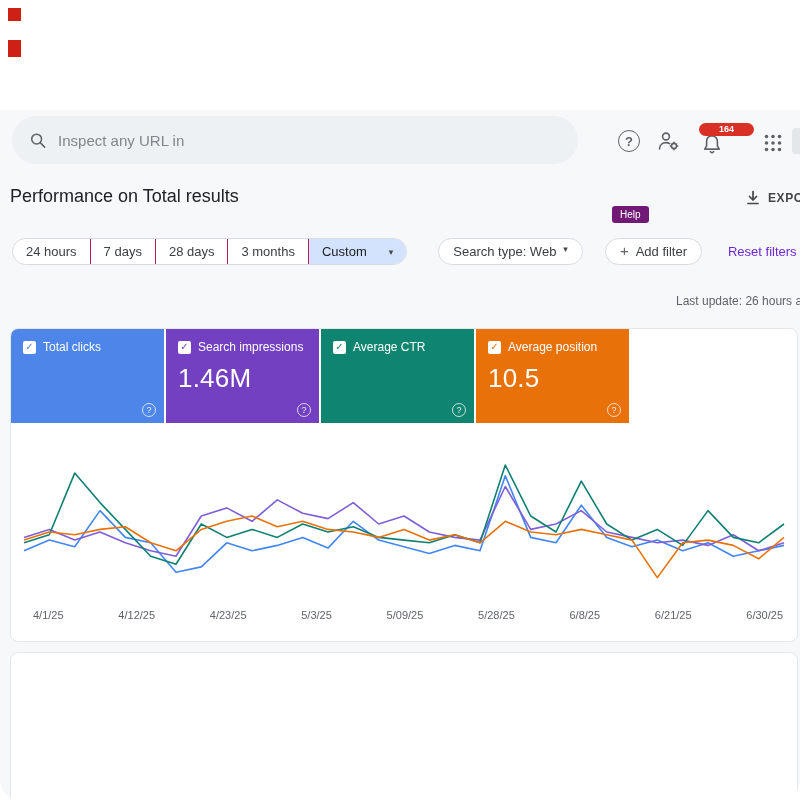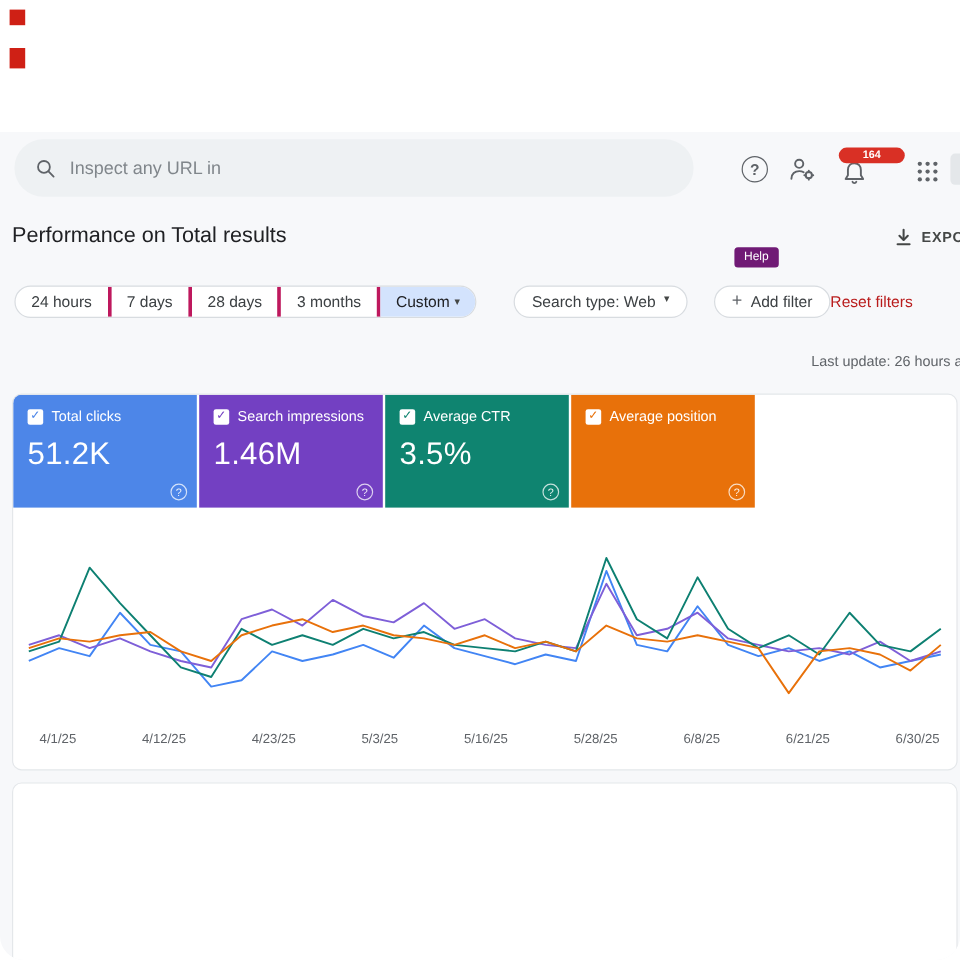--- a/index.html
+++ b/index.html
@@ -30,29 +30,29 @@
   .tooltip { position:absolute; top:56px; left:612px; background:#701a75; color:#fff; font-size:10px; padding:3px 8px; border-radius:3px;margin-top:40px; }
 
   
   .page-title { position:absolute; top:76px; left:10px; font-size:18px; font-weight:500; color:#202124; }
   .export-btn { position:absolute; top:79px; left:744px; display:flex; align-items:center; gap:6px; color:#444746; cursor:pointer; white-space:nowrap; }
   .export-btn .lbl { font-size:12px; font-weight:600; letter-spacing:.6px; }
 
   
   .filters { position:absolute; top:128px; left:12px; right:0; display:flex; align-items:center; }
   .seg-group { display:inline-flex; border:1px solid #d8dce0; border-radius:14px; overflow:hidden; background:#fff; }
-  .seg { padding:5px 13px; font-size:13px; color:#3c4043; border-right:3px solid #be185d; cursor:pointer; white-space:nowrap; }
+  .seg { padding:5px 13px; font-size:13px; color:#3c4043; border-right:1px solid #be185d; cursor:pointer; white-space:nowrap; }
   .seg:last-child { border-right:none; }
-  .seg.custom { background:#d3e3fd; color:#202124; display:flex; align-items:center; gap:4px; font-weight:500; }
+  .seg.custom { background:#d3e3fd; color:#202124; display:flex; align-items:center; gap:22px; font-weight:500; }
   .caret { font-size:9px; color:#444746; }
   .chip { display:inline-flex; gap:7px; border:1px solid #d8dce0; border-radius:14px; background:#fff; padding:5px 14px; font-size:13px; color:#3c4043; cursor:pointer; white-space:nowrap; }
   .chip.search-type { margin-left:31px; }
   .chip.add-filter { margin-left:22px; }
   .plus { font-size:15px; color:#5f6368; line-height:13px; }
-  .reset-link { color:#b91c1c; font-size:13px; cursor:pointer; white-space:nowrap; }
+  .reset-link { margin-left:26px; color:#6d28d9; font-size:13px; cursor:pointer; white-space:nowrap; }
 
   .last-update { position:absolute; top:184px; left:676px; font-size:12px; color:#5f6368; white-space:nowrap; }
 
   
   .card { position:absolute; left:10px; background:#fff; border:1px solid #e4e7ea; border-radius:8px; }
   .main-card { top:218px; width:788px; height:314px; overflow:hidden; }
   .bottom-card { top:542px; width:788px; height:280px; }
 
   .tiles { display:flex; gap:2px; }
   .tile { position:relative; width:153px; height:94px; padding:11px 12px; color:#fff; cursor:pointer; }
@@ -155,66 +155,65 @@
     <div class="last-update">Last update: 26 hours ago</div>
 
     <div class="card main-card">
       <div class="tiles">
 
         <div class="tile" style="background: rgb(77, 134, 232);">
           <div class="tile-head">
             <span class="check" style="color: rgb(77, 134, 232);">✓</span>
             <span class="tile-label">Total clicks</span>
           </div>
-          <div class="tile-value">51.2K</div>
           <div class="tile-help">?</div>
         </div>
 
         <div class="tile" style="background: rgb(115, 64, 194);">
           <div class="tile-head">
             <span class="check" style="color: rgb(115, 64, 194);">✓</span>
             <span class="tile-label">Search impressions</span>
           </div>
           <div class="tile-value">1.46M</div>
           <div class="tile-help">?</div>
         </div>
 
         <div class="tile" style="background: rgb(15, 132, 112);">
           <div class="tile-head">
             <span class="check" style="color: rgb(15, 132, 112);">✓</span>
             <span class="tile-label">Average CTR</span>
           </div>
-          <div class="tile-value">3.5%</div>
           <div class="tile-help">?</div>
         </div>
 
         <div class="tile" style="background: rgb(232, 113, 10);">
           <div class="tile-head">
             <span class="check" style="color: rgb(232, 113, 10);">✓</span>
             <span class="tile-label">Average position</span>
           </div>
+          <div class="tile-value">10.5</div>
           <div class="tile-help">?</div>
         </div>
 
       </div>
 
       <div class="chart-wrap">
         <svg id="chart-svg" width="770" height="152" viewBox="0 0 770 152">
             <polyline points="5.0,103.8 30.3,93.1 55.7,99.8 81.0,63.6 106.3,90.4 131.7,95.8 157.0,125.2 182.3,119.9 207.7,95.8 233.0,103.8 258.3,98.4 283.7,90.4 309.0,101.1 334.3,74.3 359.7,93.1 385.0,99.8 410.3,106.5 435.7,98.4 461.0,103.8 486.3,28.8 511.7,90.4 537.0,95.8 562.3,58.2 587.7,90.4 613.0,99.8 638.3,93.1 663.7,103.8 689.0,95.8 714.3,109.2 739.7,103.8 765.0,98.4" fill="none" stroke="#4285f4" stroke-width="1.6" stroke-linejoin="round"></polyline>
             <polyline points="5.0,90.4 30.3,82.4 55.7,93.1 81.0,85.0 106.3,95.8 131.7,103.8 157.0,109.2 182.3,69.0 207.7,60.9 233.0,74.3 258.3,52.9 283.7,66.3 309.0,71.6 334.3,55.6 359.7,77.0 385.0,69.0 410.3,85.0 435.7,90.4 461.0,93.1 486.3,39.5 511.7,82.4 537.0,77.0 562.3,63.6 587.7,85.0 613.0,90.4 638.3,95.8 663.7,93.1 689.0,98.4 714.3,87.7 739.7,103.8 765.0,95.8" fill="none" stroke="#7e5fd8" stroke-width="1.6" stroke-linejoin="round"></polyline>
             <polyline points="5.0,95.8 30.3,87.7 55.7,26.1 81.0,55.6 106.3,82.4 131.7,109.2 157.0,117.2 182.3,77.0 207.7,90.4 233.0,82.4 258.3,90.4 283.7,77.0 309.0,85.0 334.3,79.7 359.7,90.4 385.0,93.1 410.3,95.8 435.7,87.7 461.0,95.8 486.3,18.0 511.7,69.0 537.0,85.0 562.3,34.1 587.7,77.0 613.0,93.1 638.3,82.4 663.7,98.4 689.0,63.6 714.3,90.4 739.7,95.8 765.0,77.0" fill="none" stroke="#0e8072" stroke-width="1.6" stroke-linejoin="round"></polyline>
             <polyline points="5.0,93.1 30.3,85.0 55.7,87.7 81.0,82.4 106.3,79.7 131.7,95.8 157.0,103.8 182.3,82.4 207.7,74.3 233.0,69.0 258.3,79.7 283.7,74.3 309.0,82.4 334.3,85.0 359.7,90.4 385.0,82.4 410.3,93.1 435.7,87.7 461.0,95.8 486.3,74.3 511.7,85.0 537.0,87.7 562.3,82.4 587.7,87.7 613.0,93.1 638.3,130.6 663.7,95.8 689.0,93.1 714.3,98.4 739.7,111.8 765.0,90.4" fill="none" stroke="#e8710a" stroke-width="1.6" stroke-linejoin="round"></polyline>
           </svg>
       </div>
       <div class="x-labels" id="x-labels">
           <span>4/1/25</span>
           <span>4/12/25</span>
           <span>4/23/25</span>
           <span>5/3/25</span>
-          <span>5/16/25</span>
+          <span>5/09/25</span>
           <span>5/28/25</span>
           <span>6/8/25</span>
           <span>6/21/25</span>
           <span>6/30/25</span>
         </div>
     </div>
 
     <div class="card bottom-card"></div>
 
   </div>

